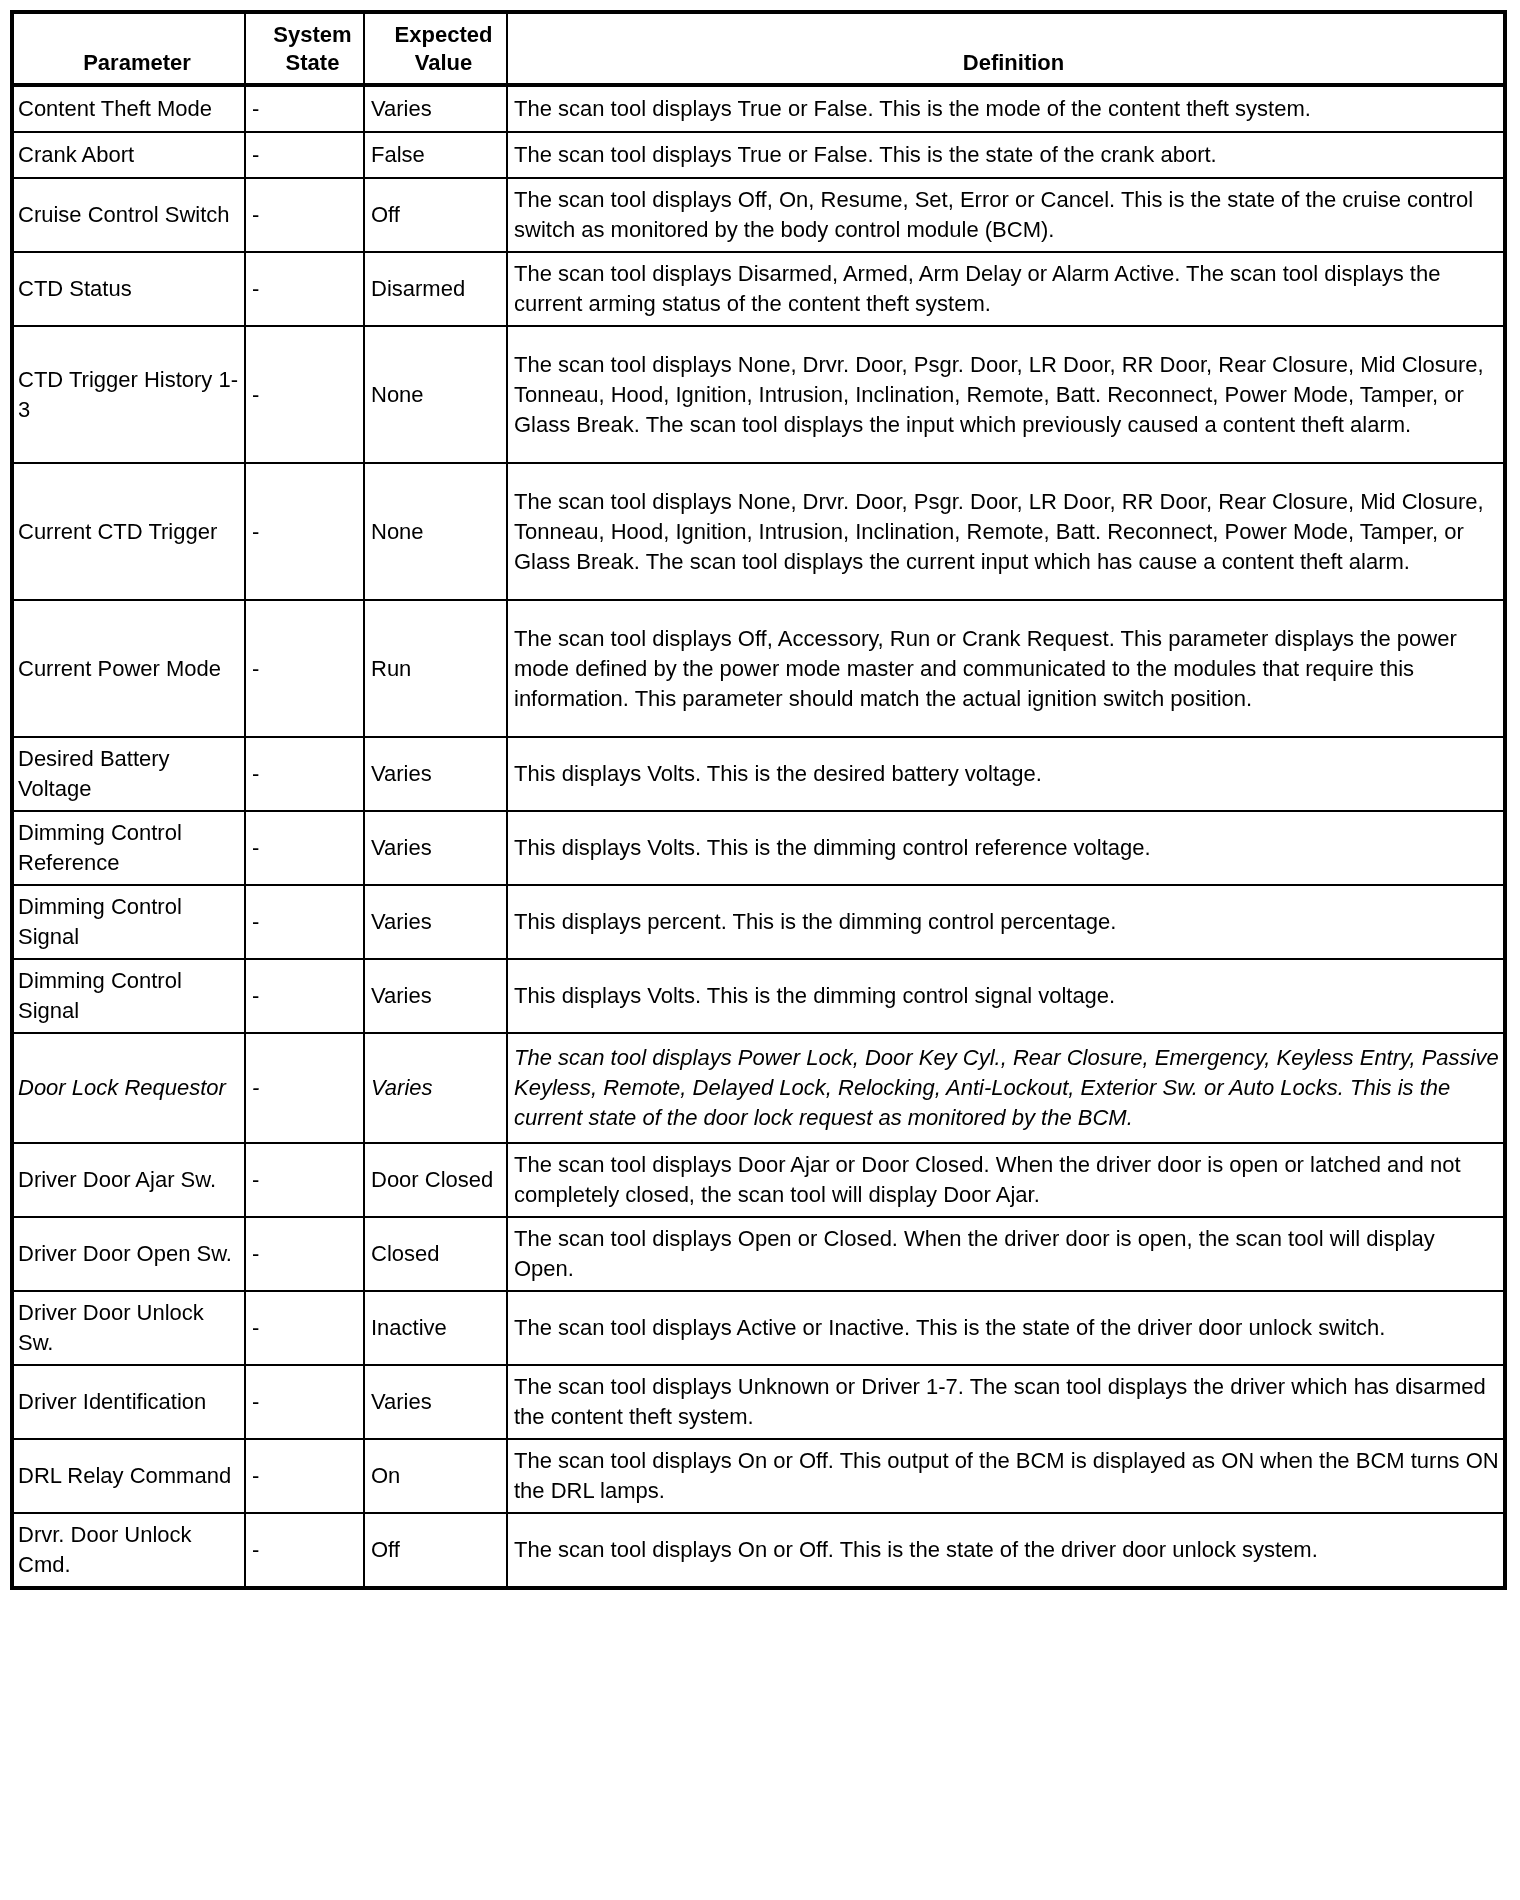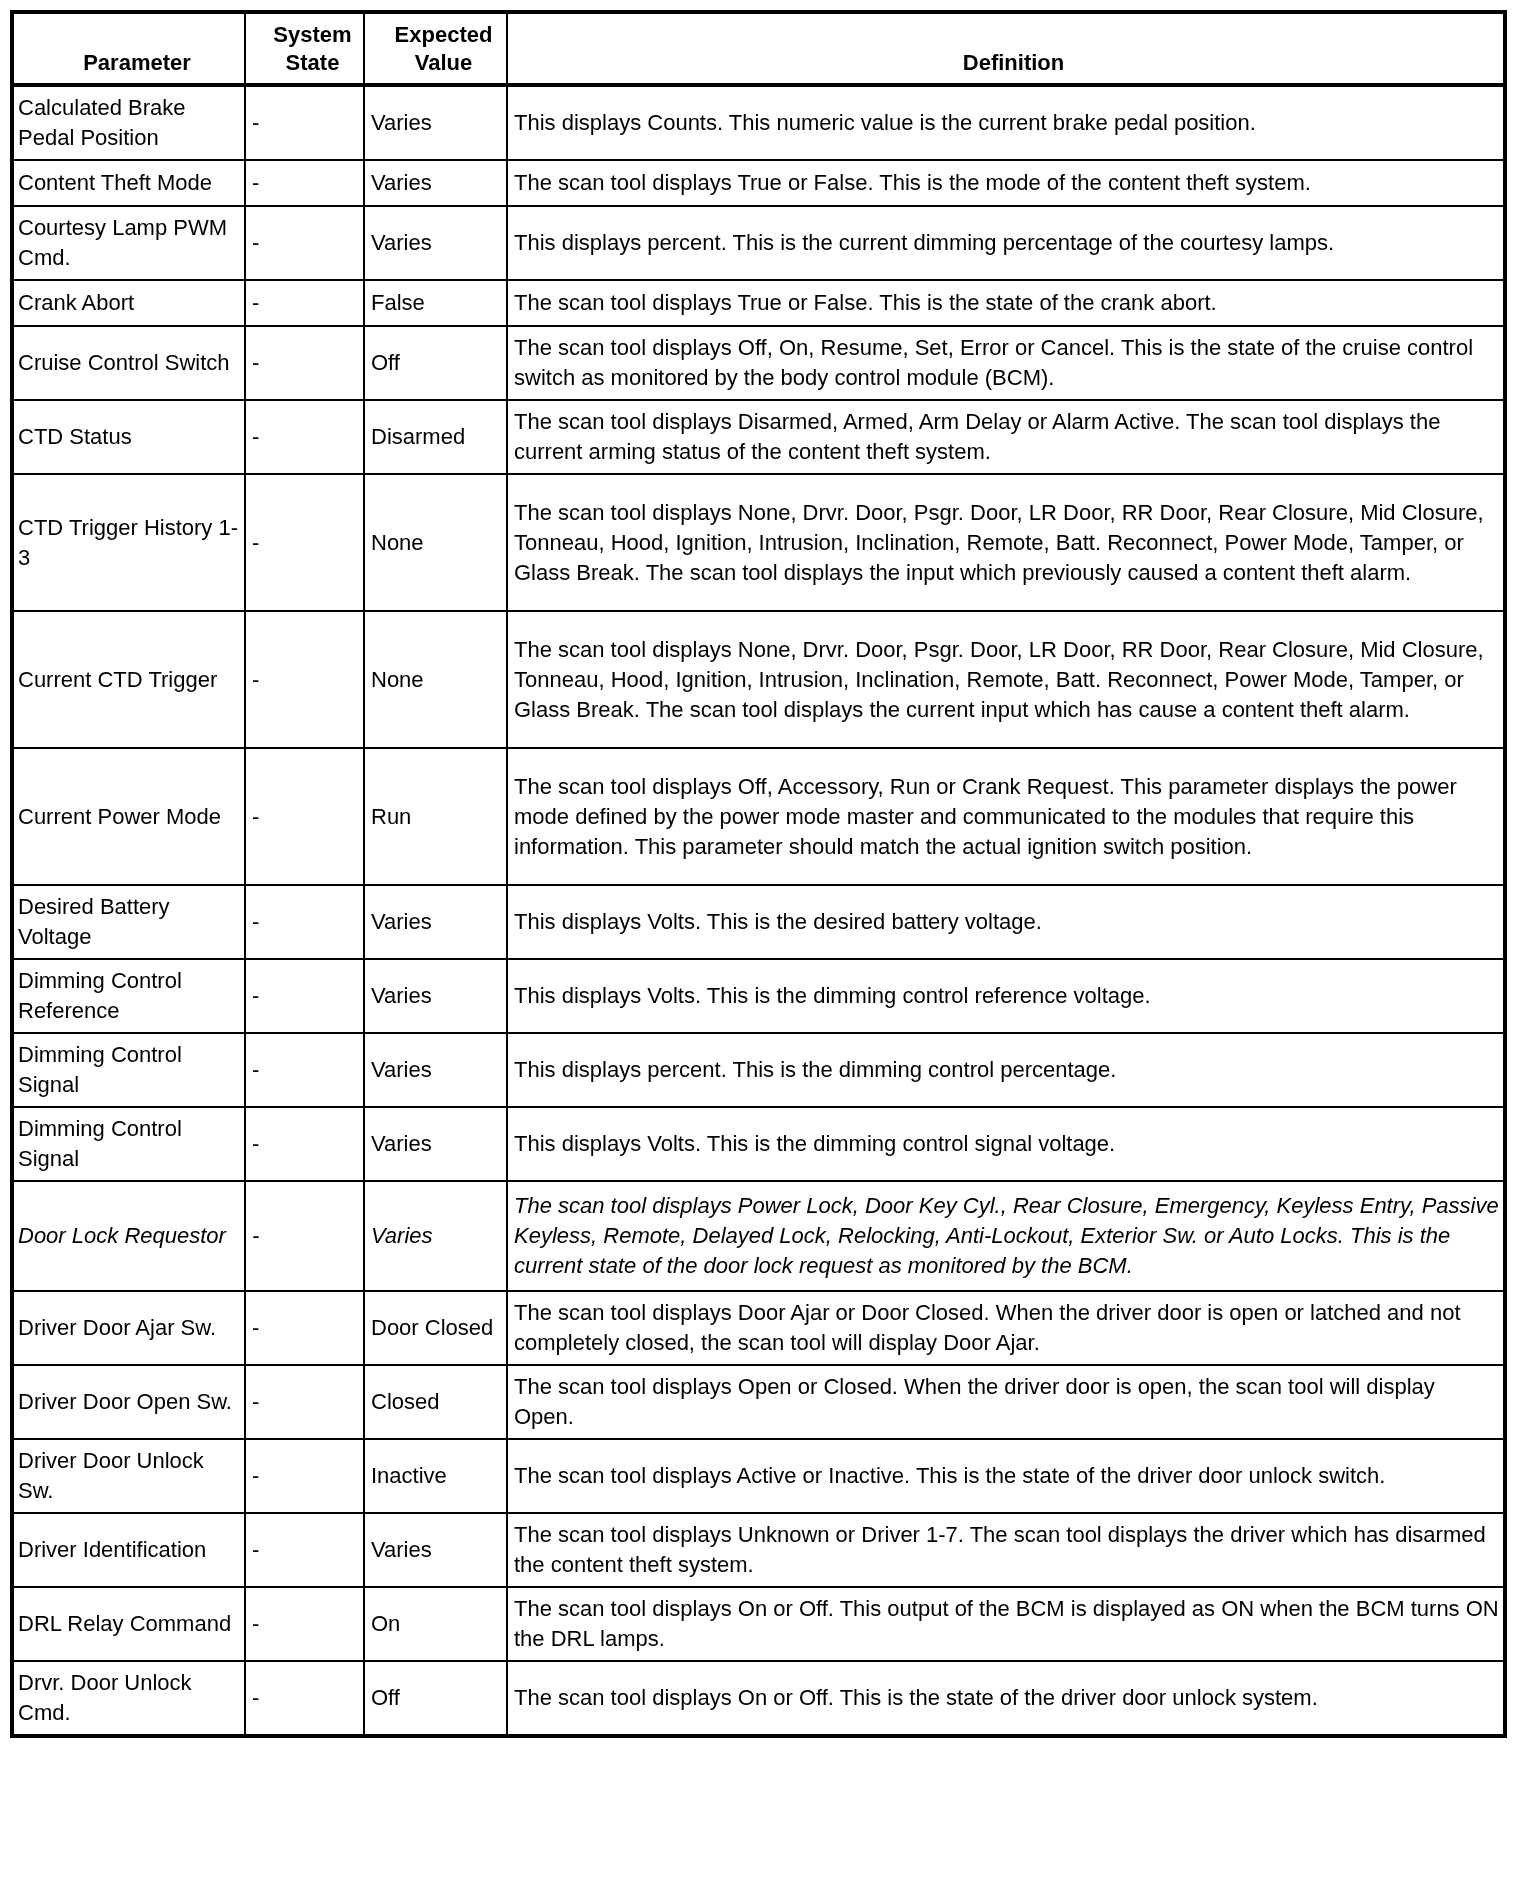--- a/index.html
+++ b/index.html
@@ -50,37 +50,25 @@
     </colgroup>
   <thead>
     <tr>
       <th>Parameter</th>
       <th>System State</th>
       <th>Expected Value</th>
       <th>Definition</th>
     </tr>
   </thead>
   <tbody>
-    <tr class="h1">
-      <td>Calculated Brake Pedal Position</td>
-      <td class="state">-</td>
-      <td class="exp">Varies</td>
-      <td class="def">This displays Counts. This numeric value is the current brake pedal position.</td>
-    </tr>
     <tr class="h2">
       <td>Content Theft Mode</td>
       <td class="state">-</td>
       <td class="exp">Varies</td>
       <td class="def">The scan tool displays True or False. This is the mode of the content theft system.</td>
-    </tr>
-    <tr class="h1">
-      <td>Courtesy Lamp PWM Cmd.</td>
-      <td class="state">-</td>
-      <td class="exp">Varies</td>
-      <td class="def">This displays percent. This is the current dimming percentage of the courtesy lamps.</td>
     </tr>
     <tr class="h2">
       <td>Crank Abort</td>
       <td class="state">-</td>
       <td class="exp">False</td>
       <td class="def">The scan tool displays True or False. This is the state of the crank abort.</td>
     </tr>
     <tr class="h1">
       <td>Cruise Control Switch</td>
       <td class="state">-</td>

